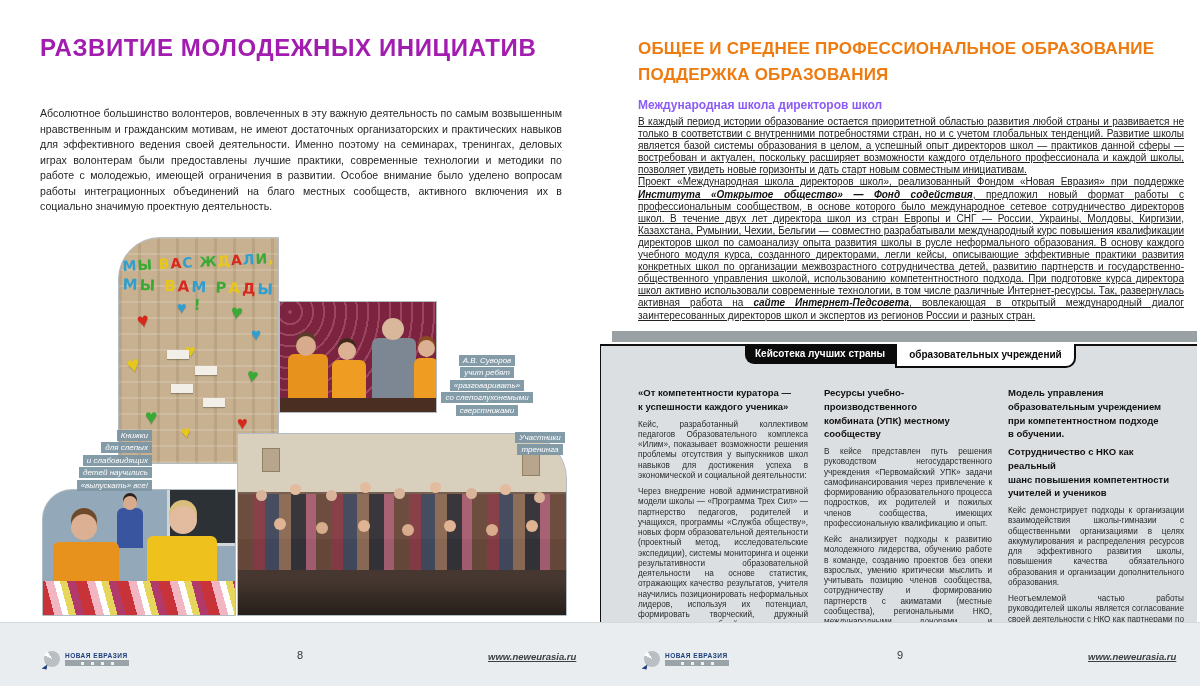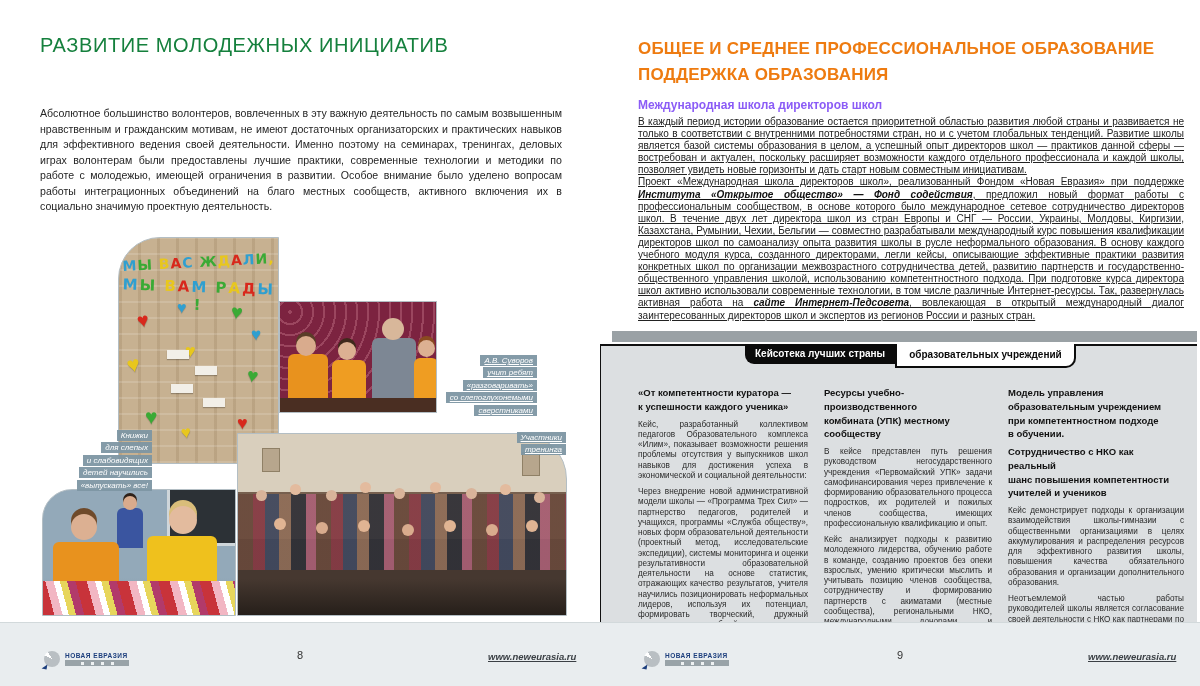--- a/index.html
+++ b/index.html
@@ -3,22 +3,22 @@
 <meta charset="utf-8">
 <style>
   html,body{margin:0;padding:0;background:#ffffff;}
   body{font-family:"Liberation Sans", sans-serif; -webkit-font-smoothing:antialiased;}
   .spread{position:relative;width:1200px;height:686px;background:#ffffff;overflow:hidden;}
 
   
   .pre{white-space:pre-line;}
 
   
-  .lp-title{position:absolute;left:40px;top:34px;width:540px;font-size:20px;font-weight:normal;
-            color:#15803d;letter-spacing:.6px;}
+  .lp-title{position:absolute;left:40px;top:34px;width:540px;font-size:24px;font-weight:bold;
+            color:#a21caf;letter-spacing:.6px;}
   .lp-body{position:absolute;left:40px;top:106px;width:522px;font-size:10.6px;line-height:1.47;
            text-align:justify;color:#252525;}
 
   
   .photo{position:absolute;border:1px solid #b3bec4;box-sizing:border-box;overflow:hidden;}
 
   
   .ph-wall{left:118px;top:237px;width:161px;height:227px;border-radius:42px 0 0 0;z-index:1;
      background:
        repeating-linear-gradient(0deg, rgba(255,255,255,.14) 0 2px, rgba(0,0,0,0) 2px 16px),
@@ -51,21 +51,21 @@
   .ph-kids{left:42px;top:489px;width:194px;height:127px;border-radius:30px 0 0 0;z-index:2;
      background:linear-gradient(180deg,#93a9b9 0 70%, #7d95a6 100%);}
   .kp-window{position:absolute;right:0;top:0;width:34%;height:42%;background:#2c3136;border-left:3px solid #cfd6da;border-bottom:3px solid #cfd6da;}
   .kp-table{position:absolute;left:0;bottom:0;width:100%;height:27%;
      background:repeating-linear-gradient(75deg,#c8333a 0 11px,#f2b6c3 11px 19px,#ffffff 19px 25px,#e7d65c 25px 32px,#b23a6a 32px 40px);}
 
   
   .caption{position:absolute;z-index:6;font-size:8px;font-style:italic;color:#fff;line-height:1.55;}
   .caption .cap-inner{background:rgba(125,150,163,.95);padding:1px 4px;
       -webkit-box-decoration-break:clone;box-decoration-break:clone;white-space:pre-line;}
-  .cap-center{text-align:center;} .cap-right{text-align:right;} .cap-left{text-align:right;text-decoration:underline;}
+  .cap-center{text-align:center;} .cap-right{text-align:right;} .cap-left{text-align:center;}
 
   
   .rp-title{position:absolute;left:638px;top:36px;width:560px;font-size:17px;font-weight:bold;
             color:#ee7b10;line-height:1.5;letter-spacing:.2px;}
   .rp-sub{position:absolute;left:638px;top:98px;width:545px;font-size:12px;font-weight:bold;color:#8b5cf6;}
   .rp-body{position:absolute;left:638px;top:116px;width:546px;height:226px;overflow:hidden;
            font-size:10px;line-height:1.21;text-align:justify;color:#222;text-decoration:underline;}
   .rp-body p{margin:0;}
   .link-phrase{font-weight:bold;font-style:italic;text-decoration:underline;color:#111;}
 

